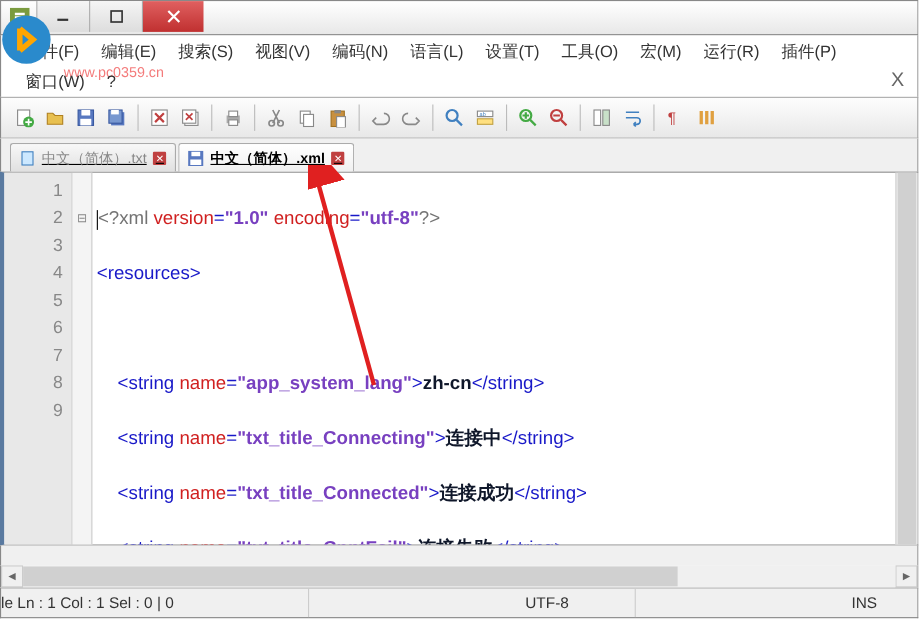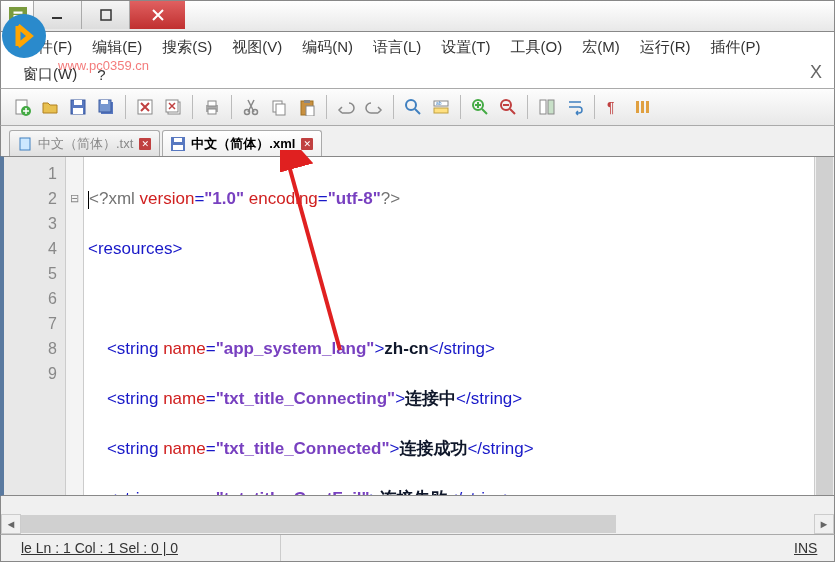--- a/index.html
+++ b/index.html
@@ -18,21 +18,21 @@
     .wm-url { position: absolute; top: 58px; left: 58px; color: #ef4444; font-size: 13px; opacity: 0.7; }
     
     .menubar { height: 56px; border-left: 1px solid #888; border-right: 1px solid #888; padding: 4px 16px; display: flex; flex-wrap: wrap; align-items: center; gap: 4px 8px; font-size: 15px; color: #333; position: relative; }
     .menu-item { padding: 2px 6px; cursor: pointer; white-space: nowrap; }
     .menu-close { position: absolute; right: 12px; top: 30px; font-size: 18px; color: #666; cursor: pointer; }
     
     .toolbar { height: 38px; background: linear-gradient(#fdfdfd, #e8e8e8); border: 1px solid #aaa; border-left: 1px solid #888; border-right: 1px solid #888; display: flex; align-items: center; padding: 0 8px; gap: 2px; }
     .tb-btn { width: 26px; height: 26px; display: flex; align-items: center; justify-content: center; cursor: pointer; border-radius: 2px; }
     .tb-sep { width: 1px; height: 24px; background: #bbb; margin: 0 4px; }
     
-    .tabbar { height: 30px; background: #f0f0f0; border-left: 1px solid #888; border-right: 1px solid #888; display: flex; align-items: flex-end; padding-left: 8px; }
+    .tabbar { height: 30px; background: #f0f0f0; border-left: 1px solid #888; border-right: 1px solid #888; display: flex; align-items: flex-end; padding-left: 8px; text-decoration: underline; }
     .tab { height: 26px; display: flex; align-items: center; padding: 0 8px; border: 1px solid #aaa; border-bottom: none; margin-right: 2px; background: linear-gradient(#f8f8f8, #e0e0e0); border-radius: 3px 3px 0 0; cursor: pointer; font-size: 13px; gap: 6px; }
     .tab.active { background: linear-gradient(#fff, #f0f0f0); }
     .tab-icon { width: 14px; height: 14px; }
     .tab-close { width: 12px; height: 12px; background: #c04040; color: #fff; font-size: 9px; display: flex; align-items: center; justify-content: center; border-radius: 1px; }
     .tab.inactive .tab-text { color: #888; }
     .tab.active .tab-text { font-weight: bold; }
     
     .editor-area { border: 1px solid #888; border-left: 4px solid #5a7aa0; border-right: 1px solid #888; height: 340px; display: flex; background: #fff; }
     .gutter { width: 62px; background: #e8e8e8; border-right: 1px solid #ccc; text-align: right; padding-top: 4px; font-family: Consolas, monospace; font-size: 16px; color: #888; }
     .gutter div { height: 25px; padding-right: 8px; line-height: 25px; }
@@ -51,21 +51,21 @@
     
     .scrollbar-v { width: 20px; background: #f0f0f0; border-left: 1px solid #ccc; position: relative; }
     .sb-thumb { position: absolute; top: 0; left: 1px; right: 1px; height: 100%; background: #d0d0d0; }
     .gap { height: 18px; border-left: 1px solid #888; border-right: 1px solid #888; background: #f0f0f0; }
     .scrollbar-h { height: 20px; border-left: 1px solid #888; border-right: 1px solid #888; background: #f0f0f0; display: flex; }
     .sb-arrow { width: 20px; display: flex; align-items: center; justify-content: center; border: 1px solid #ccc; font-size: 11px; color: #666; }
     .sb-track { flex: 1; background: #f0f0f0; position: relative; }
     .sb-h-thumb { position: absolute; top: 1px; bottom: 1px; left: 0; width: 75%; background: #d0d0d0; }
     
     .statusbar { height: 28px; background: #f0f0f0; border: 1px solid #888; border-top: 1px solid #aaa; display: flex; align-items: center; font-size: 14px; color: #333; }
-    .status-cell { padding: 0 20px; height: 100%; display: flex; align-items: center; border-right: 1px solid #ccc; text-decoration: underline; }
+    .status-cell { padding: 0 0; height: 100%; display: flex; align-items: center; border-right: 1px solid #ccc; }
     .status-cell:last-child { border-right: none; }
     .spacer { flex: 1; }
     
     .arrow-annotation { position: absolute; top: 150px; left: 280px; z-index: 50; pointer-events: none; }
   </style>
 </head>
 <body>
 
 <div class="titlebar">
   <svg class="titlebar-icon" viewBox="0 0 16 16">
@@ -306,20 +306,21 @@
   <div class="sb-arrow">◄</div>
   <div class="sb-track">
       <div class="sb-h-thumb"></div>
     </div>
   <div class="sb-arrow">►</div>
 </div>
 
 <div class="statusbar">
   <div class="status-cell" style="width:280px">le Ln : 1    Col : 1    Sel : 0 | 0</div>
   <div class="spacer"></div>
+  <div class="status-cell" style="width:100px">UTF-8</div>
   <div class="spacer"></div>
   <div class="status-cell" style="width:60px;border-right:none">INS</div>
 </div>
 
 <svg class="arrow-annotation" width="80" height="210">
   <defs>
       <marker id="ah" markerWidth="12" markerHeight="12" refX="2" refY="6" orient="auto">
         <path d="M0 0L12 6L0 12z" fill="#e02020"></path>
       </marker>
     </defs>

